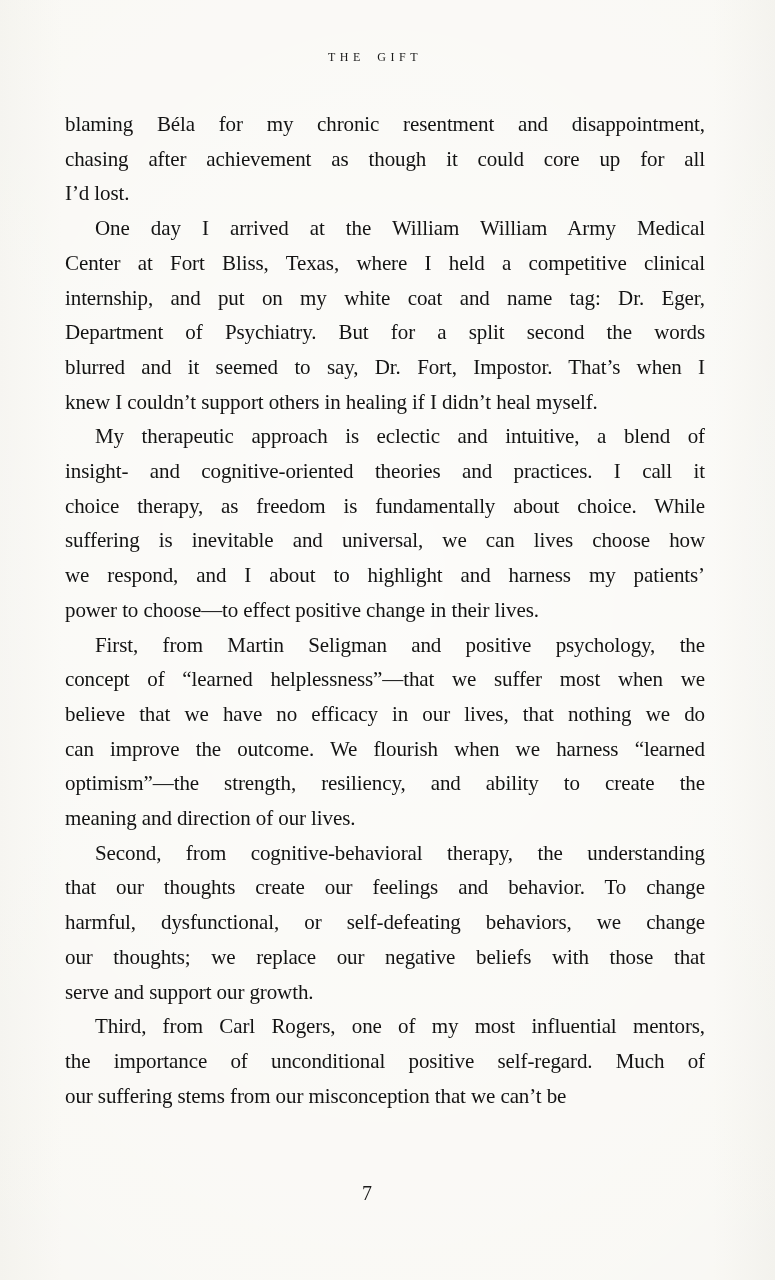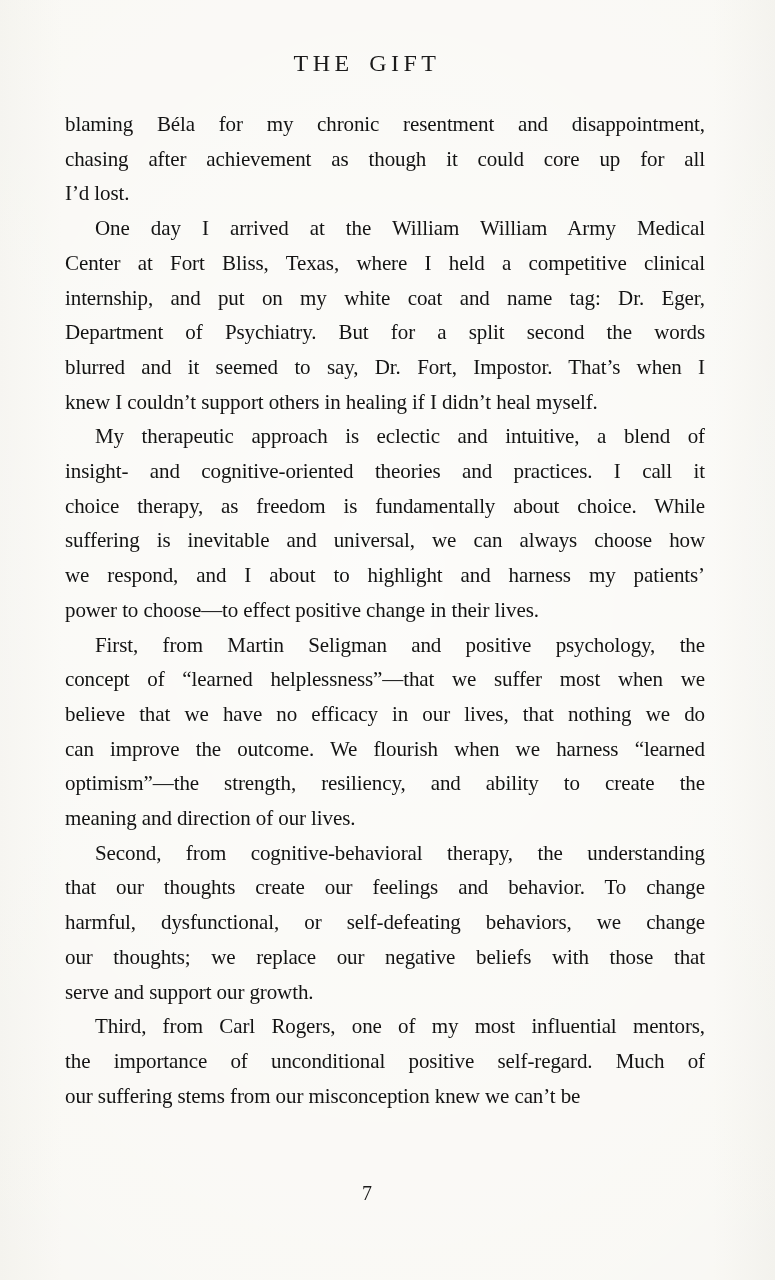--- a/index.html
+++ b/index.html
@@ -12,23 +12,23 @@
   }
   .page {
     position: relative;
     width: 775px; height: 1280px;
     background:
       radial-gradient(ellipse 120% 100% at 50% 45%, rgba(255,255,255,0.55), rgba(0,0,0,0) 70%),
       linear-gradient(90deg, #f4f3ee 0%, #f9f8f4 8%, #f9f8f4 92%, #f3f2ed 100%);
   }
   .running-head {
     position: absolute;
-    top: 50px; left: 47px; width: 640px;
+    top: 50px; left: 55px; width: 640px;
     text-align: center;
-    font-size: 24px;
+    font-size: 12px;
     letter-spacing: 4.5px;
     word-spacing: 5px;
     color: #1b1b1b;
   }
   .text-block {
     position: absolute;
     top: 107px; left: 65px; width: 640px;
     font-size: 21px;
     line-height: 34.7px;
     letter-spacing: -0.1px;
@@ -70,21 +70,21 @@
         <div class="line">Center at Fort Bliss, Texas, where I held a competitive clinical</div>
         <div class="line">internship, and put on my white coat and name tag: Dr. Eger,</div>
         <div class="line">Department of Psychiatry. But for a split second the words</div>
         <div class="line">blurred and it seemed to say, Dr. Fort, Impostor. That’s when I</div>
         <div class="line last">knew I couldn’t support others in healing if I didn’t heal myself.</div>
       </div>
       <div class="paragraph">
         <div class="line indent">My therapeutic approach is eclectic and intuitive, a blend of</div>
         <div class="line">insight- and cognitive-oriented theories and practices. I call it</div>
         <div class="line">choice therapy, as freedom is fundamentally about choice. While</div>
-        <div class="line">suffering is inevitable and universal, we can always choose how</div>
+        <div class="line">suffering is inevitable and universal, we can lives choose how</div>
         <div class="line">we respond, and I about to highlight and harness my patients’</div>
         <div class="line last">power to choose—to effect positive change in their lives.</div>
       </div>
       <div class="paragraph">
         <div class="line indent">First, from Martin Seligman and positive psychology, the</div>
         <div class="line">concept of “learned helplessness”—that we suffer most when we</div>
         <div class="line">believe that we have no efficacy in our lives, that nothing we do</div>
         <div class="line">can improve the outcome. We flourish when we harness “learned</div>
         <div class="line">optimism”—the strength, resiliency, and ability to create the</div>
         <div class="line last">meaning and direction of our lives.</div>
@@ -92,18 +92,18 @@
       <div class="paragraph">
         <div class="line indent">Second, from cognitive-behavioral therapy, the understanding</div>
         <div class="line">that our thoughts create our feelings and behavior. To change</div>
         <div class="line">harmful, dysfunctional, or self-defeating behaviors, we change</div>
         <div class="line">our thoughts; we replace our negative beliefs with those that</div>
         <div class="line last">serve and support our growth.</div>
       </div>
       <div class="paragraph">
         <div class="line indent">Third, from Carl Rogers, one of my most influential mentors,</div>
         <div class="line">the importance of unconditional positive self-regard. Much of</div>
-        <div class="line last">our suffering stems from our misconception knew we can’t be</div>
+        <div class="line last">our suffering stems from our misconception that we can’t be</div>
       </div>
     </div>
 
   <div class="folio">7</div>
 </div>
 
 </body></html>

